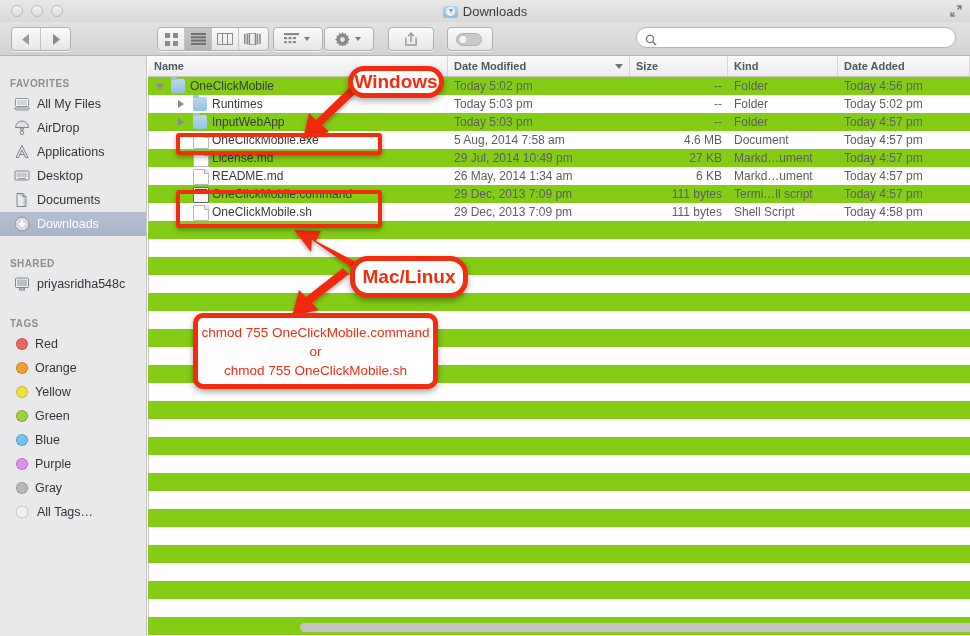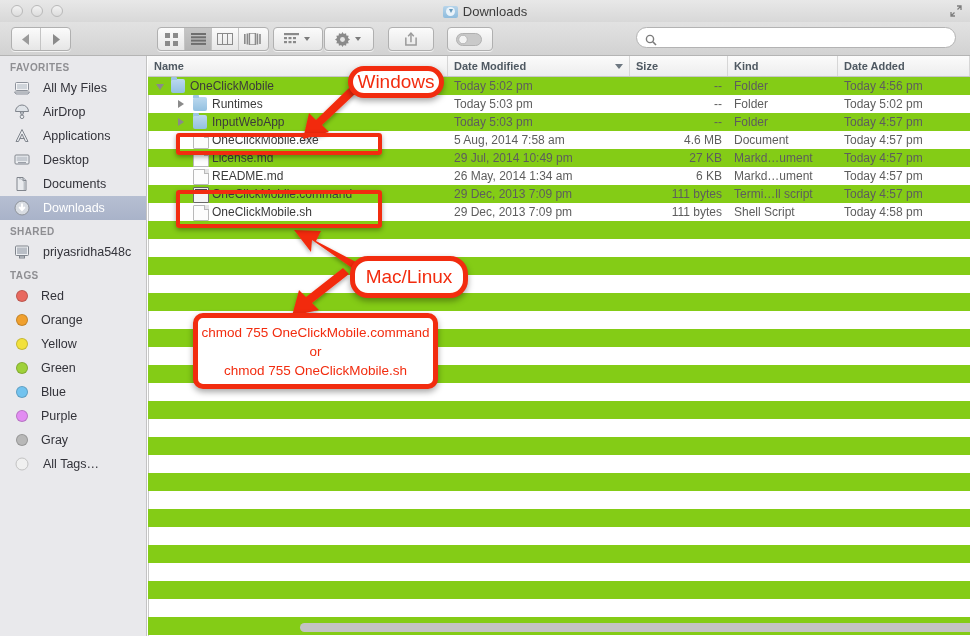--- a/index.html
+++ b/index.html
@@ -81,24 +81,24 @@
   .search .mag { width: 12px; height: 12px; flex: none; }
 
   
   .sidebar {
     position: absolute; left: 0; top: 56px; width: 147px; height: 580px;
     background: #e9e9ec; border-right: 1px solid #c3c3c3;
     box-sizing: border-box; overflow: hidden;
   }
   .sb-head {
     font-size: 10px; font-weight: bold; color: #8e8e92;
-    letter-spacing: .4px; padding: 6px 0 3px 10px;
+    letter-spacing: .4px; padding: 22px 0 3px 10px;
   }
   .sb-item {
-    display: flex; align-items: center; gap: 13px;
+    display: flex; align-items: center; gap: 7px;
     height: 24px; padding-left: 14px; font-size: 12.5px; color: #33333a;
   }
   .sb-item.sel { background: linear-gradient(to bottom,#b6bfd2,#a9b3c9); color: #fff; }
   .sb-ico { width: 16px; height: 16px; flex: none; position: relative; }
   .tagdot { width: 12px; height: 12px; border-radius: 50%; flex: none;
       border: 1px solid rgba(0,0,0,.18); box-sizing: border-box; margin-left:2px;}
 
   
   .listpane {
     position: absolute; left: 148px; top: 56px; width: 822px; height: 580px;
@@ -151,20 +151,21 @@
   .hi-box {
     border: 4px solid #f22c0f; border-radius: 3px;
     box-shadow: 0 2px 5px rgba(0,0,0,.35);
     box-sizing: border-box;
   }
   .badge {
     background: #fff; border: 5px solid #f22c0f; border-radius: 18px;
     color: #f22c0f; font-size: 19px; display:flex; align-items:center; justify-content:center;
     box-shadow: 0 3px 6px rgba(0,0,0,.35); box-sizing: border-box;
     white-space: nowrap;
+    font-weight: bold;
   }
   .cmdbox {
     background: #fff; border: 5px solid #f22c0f; border-radius: 10px;
     color: #f22c0f; font-size: 13.5px; text-align: center;
     box-shadow: 0 3px 6px rgba(0,0,0,.35); box-sizing: border-box;
     display: flex; flex-direction: column; justify-content: center; line-height: 19px;
   }
   svg.arrows { position: absolute; left:0; top:0; width:970px; height:636px; pointer-events:none; }
 </style>
 </head>

